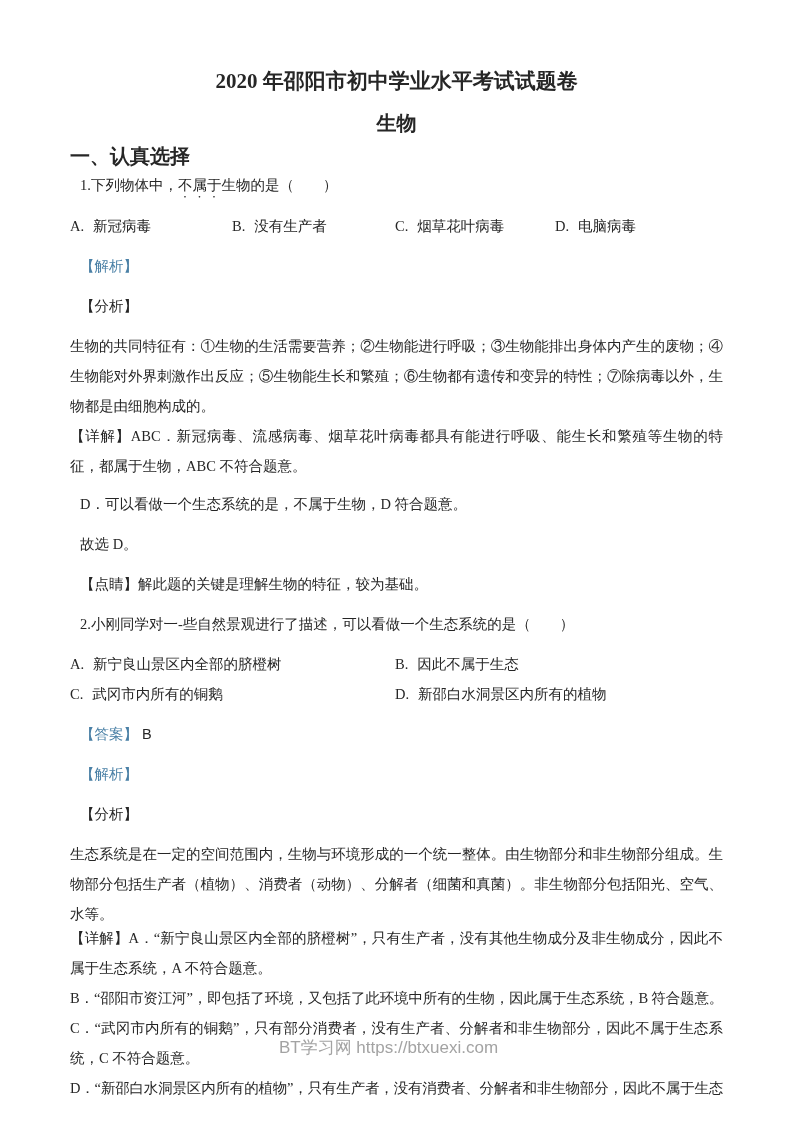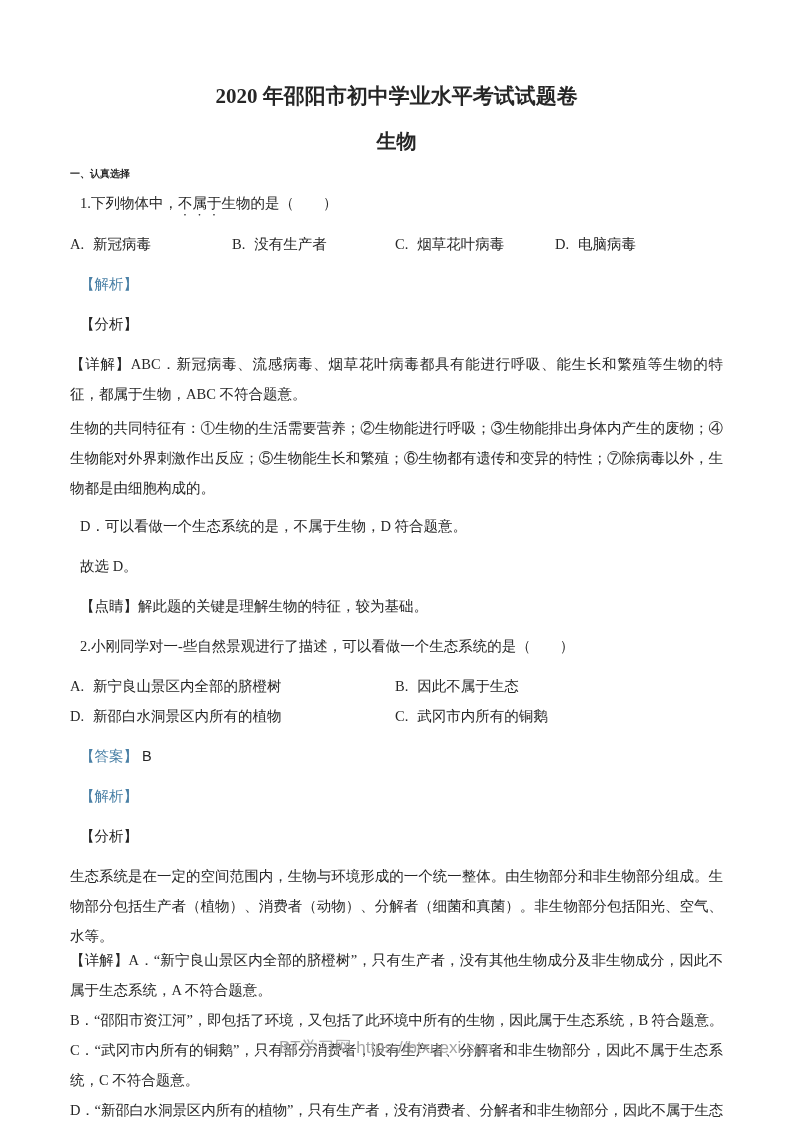--- a/index.html
+++ b/index.html
@@ -3,23 +3,23 @@
 <meta charset="utf-8">
 <style>
   html,body { margin:0; padding:0; background:#ffffff; }
   .page {
     position:relative; width:793px; height:1122px; background:#ffffff;
     overflow:hidden; margin:0 auto;
     font-family:"Liberation Serif","DejaVu Serif",serif;
     color:var(--text,#262626);
   }
   .content { padding:66px 70px 0; }
-  .doc-title { margin:15px; font-size:21px; line-height:30px; text-align:center; font-weight:bold; }
+  .doc-title { margin:0; font-size:21px; line-height:30px; text-align:center; font-weight:bold; }
   .doc-subject { margin:12px 0 0; font-size:20px; line-height:30px; text-align:center; font-weight:bold; }
-  .section-head { margin:6px 0 0; font-size:10px; line-height:24px; font-weight:bold;
+  .section-head { margin:6px 0 0; font-size:20px; line-height:24px; font-weight:bold;
     font-family:"Liberation Sans","DejaVu Sans",sans-serif; }
   .line { margin:10px; font-size:14.5px; line-height:30px; }
   .para { margin:0; font-size:14.5px; line-height:30px; text-align:justify; }
   .jline { margin:0; font-size:14.5px; line-height:30px; text-align:justify; text-align-last:justify; letter-spacing:-0.3px; }
   .mt2 { margin-top:2px; } .mt4 { margin-top:4px; } .mt8 { margin-top:8px; } .mtm6 { margin-top:-6px; }
   .tag { color:var(--tag_blue,#4a80a6); }
   .ans-val { margin-left:4px; font-family:"Liberation Sans","DejaVu Sans",sans-serif; }
   .emph {
     -webkit-text-emphasis:filled dot; -webkit-text-emphasis-position:under;
     text-emphasis:filled dot; text-emphasis-position:under right;
@@ -50,33 +50,33 @@
     <div class="opts opts4">
       <span class="opt"><span class="opt-letter">A.</span><span>新冠病毒</span></span>
       <span class="opt"><span class="opt-letter">B.</span><span>没有生产者</span></span>
       <span class="opt"><span class="opt-letter">C.</span><span>烟草花叶病毒</span></span>
       <span class="opt"><span class="opt-letter">D.</span><span>电脑病毒</span></span>
     </div>
 
     <p class="line"><span class="tag">【解析】</span></p>
     <p class="line"><span>【分析】</span></p>
 
+    <p class="para mt4">生物的共同特征有：①生物的生活需要营养；②生物能进行呼吸；③生物能排出身体内产生的废物；④生物能对外界刺激作出反应；⑤生物能生长和繁殖；⑥生物都有遗传和变异的特性；⑦除病毒以外，生物都是由细胞构成的。</p>
     <p class="para">【详解】ABC．新冠病毒、流感病毒、烟草花叶病毒都具有能进行呼吸、能生长和繁殖等生物的特征，都属于生物，ABC 不符合题意。</p>
-    <p class="para mt4">生物的共同特征有：①生物的生活需要营养；②生物能进行呼吸；③生物能排出身体内产生的废物；④生物能对外界刺激作出反应；⑤生物能生长和繁殖；⑥生物都有遗传和变异的特性；⑦除病毒以外，生物都是由细胞构成的。</p>
     <p class="line mt8">D．可以看做一个生态系统的是，不属于生物，D 符合题意。</p>
     <p class="line">故选 D。</p>
     <p class="line mt4">【点睛】解此题的关键是理解生物的特征，较为基础。</p>
 
     <p class="line">2.小刚同学对一-些自然景观进行了描述，可以看做一个生态系统的是（　　）</p>
 
     <div class="opts opts2">
       <span class="opt"><span class="opt-letter">A.</span><span>新宁良山景区内全部的脐橙树</span></span>
       <span class="opt"><span class="opt-letter">B.</span><span>因此不属于生态</span></span>
+      <span class="opt"><span class="opt-letter">C.</span><span>武冈市内所有的铜鹅</span></span>
       <span class="opt"><span class="opt-letter">D.</span><span>新邵白水洞景区内所有的植物</span></span>
-      <span class="opt"><span class="opt-letter">C.</span><span>武冈市内所有的铜鹅</span></span>
     </div>
 
     <p class="line"><span class="tag">【答案】</span><span class="ans-val">B</span></p>
     <p class="line"><span class="tag">【解析】</span></p>
     <p class="line"><span>【分析】</span></p>
 
     <p class="para">生态系统是在一定的空间范围内，生物与环境形成的一个统一整体。由生物部分和非生物部分组成。生物部分包括生产者（植物）、消费者（动物）、分解者（细菌和真菌）。非生物部分包括阳光、空气、水等。</p>
     <p class="para mtm6">【详解】A．“新宁良山景区内全部的脐橙树”，只有生产者，没有其他生物成分及非生物成分，因此不属于生态系统，A 不符合题意。</p>
     <p class="jline">B．“邵阳市资江河”，即包括了环境，又包括了此环境中所有的生物，因此属于生态系统，B 符合题意。</p>
     <p class="para">C．“武冈市内所有的铜鹅”，只有部分消费者，没有生产者、分解者和非生物部分，因此不属于生态系统，C 不符合题意。</p>

